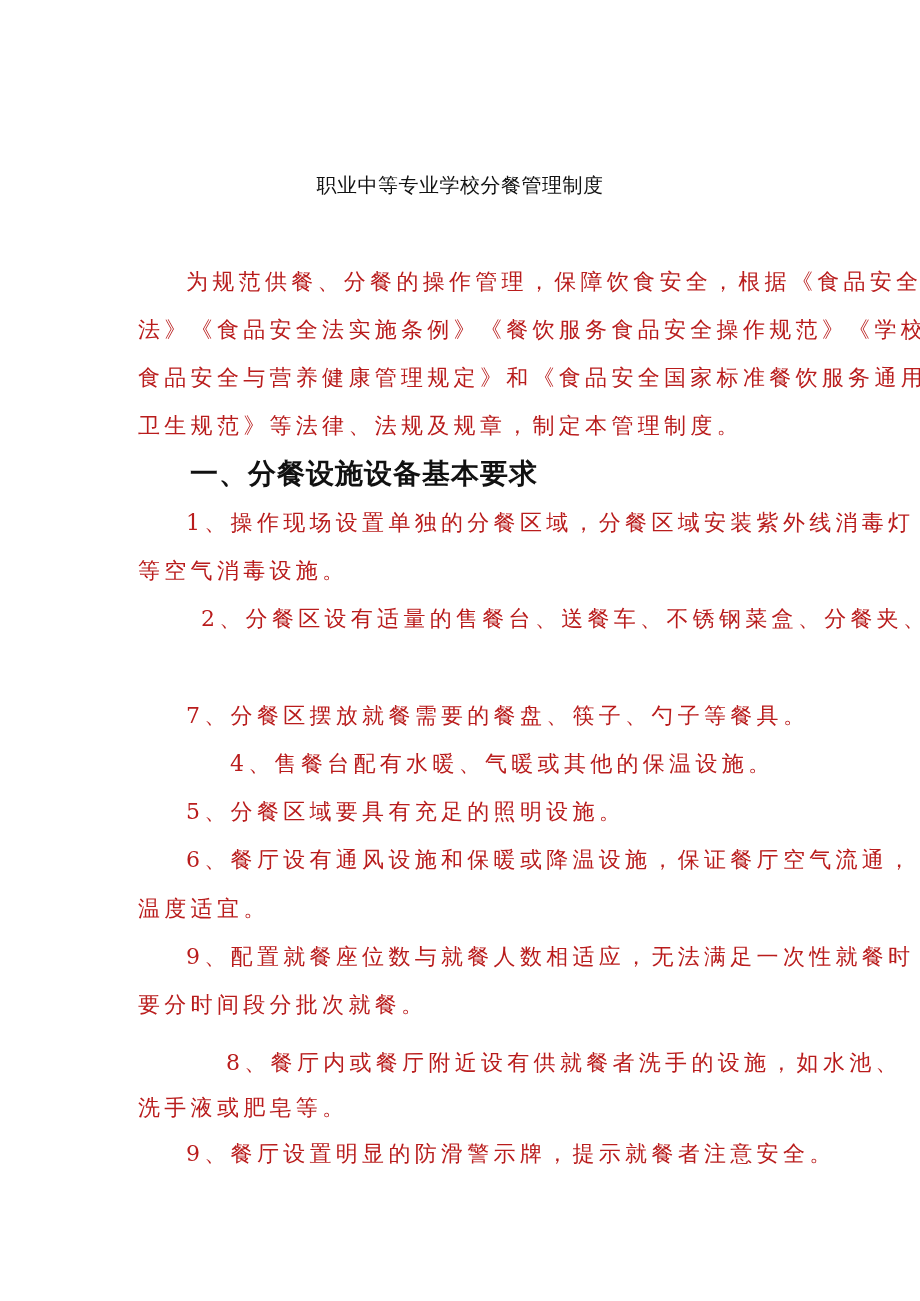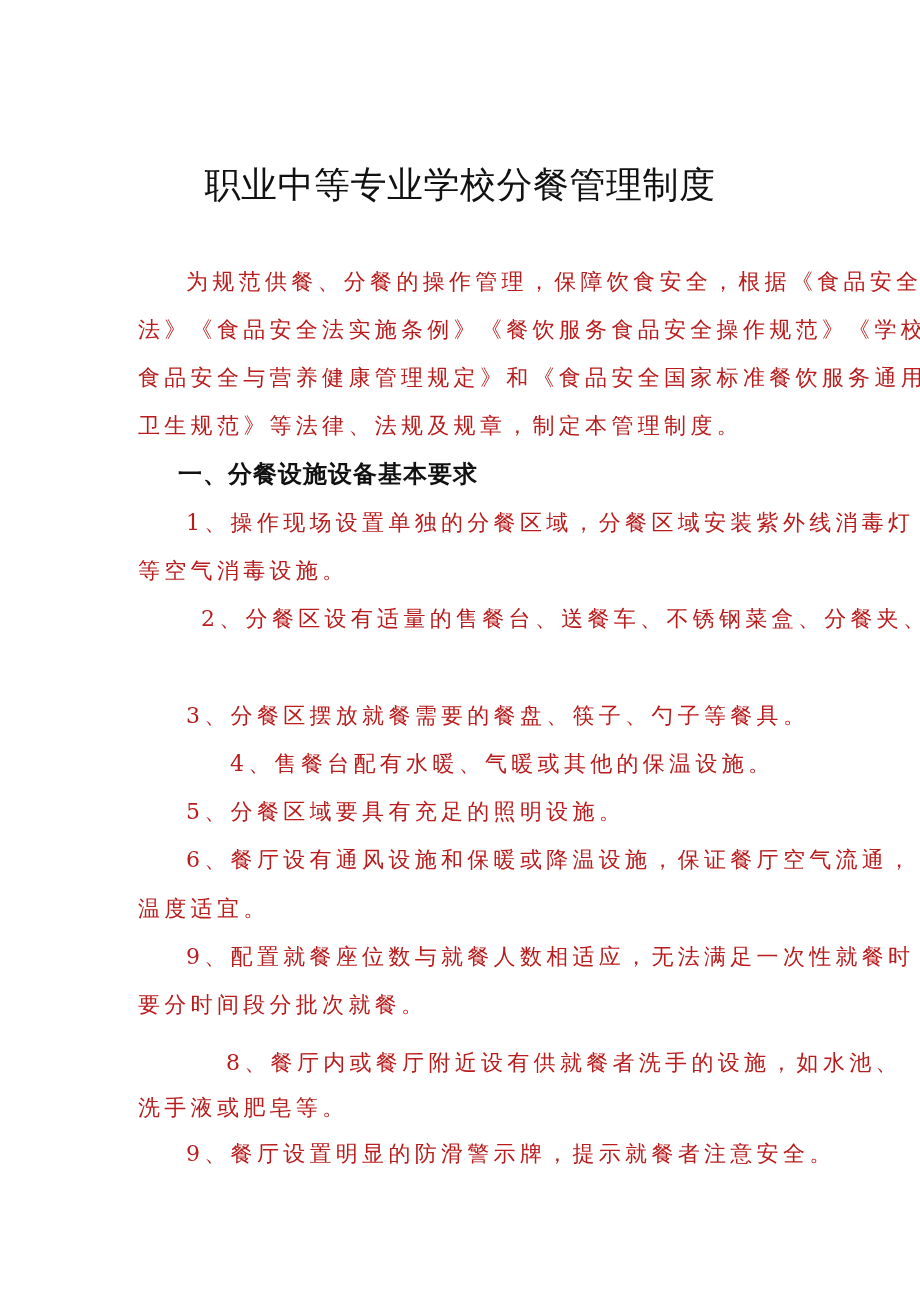--- a/index.html
+++ b/index.html
@@ -22,44 +22,44 @@
       width: 920px;
       height: 1301px;
     }
     .title {
       position: absolute;
       left: 0;
       width: 920px;
       top: 165px;
       text-align: center;
       font-family: "DejaVu Sans", "Liberation Sans", sans-serif;
-      font-size: 36px;
+      font-size: 20px;
       font-weight: normal;
       letter-spacing: 0.5px;
       color: #111;
       margin: 0;
       line-height: 40px;
     }
     .line {
       position: absolute;
       left: 138px;
       white-space: nowrap;
       font-size: 22px;
       line-height: 28px;
       letter-spacing: 4.3px;
       color: #b91c1c;
     }
     .indent { left: 186px; }
     .heading {
       position: absolute;
-      left: 178px;
+      left: 190px;
       white-space: nowrap;
       font-family: "DejaVu Sans", "Liberation Sans", sans-serif;
       font-weight: bold;
-      font-size: 24px;
+      font-size: 28px;
       line-height: 28px;
       letter-spacing: 1px;
       color: #111;
     }
   </style>
 </head>
 <body>
 
 <div class="page">
 
@@ -70,21 +70,21 @@
   <div class="line" style="top:316px;">法》《食品安全法实施条例》《餐饮服务食品安全操作规范》《学校</div>
   <div class="line" style="top:412px;">卫生规范》等法律、法规及规章，制定本管理制度。</div>
 
   <div class="heading" style="top:460px;">一、分餐设施设备基本要求</div>
 
   <div class="line indent" style="top:509px;">1、操作现场设置单独的分餐区域，分餐区域安装紫外线消毒灯</div>
   <div class="line" style="top:557px;">等空气消毒设施。</div>
 
   <div class="line indent" style="top:605px;margin-left:15px;">2、分餐区设有适量的售餐台、送餐车、不锈钢菜盒、分餐夹、</div>
 
-  <div class="line indent" style="top:702px;">3、分餐区摆放就餐需要的餐盘、筷子、勺子等餐具。</div>
+  <div class="line indent" style="top:702px;">7、分餐区摆放就餐需要的餐盘、筷子、勺子等餐具。</div>
 
   <div class="line indent" style="top:750px;margin-left:44px;">4、售餐台配有水暖、气暖或其他的保温设施。</div>
 
   <div class="line indent" style="top:798px;">5、分餐区域要具有充足的照明设施。</div>
 
   <div class="line indent" style="top:846px;">6、餐厅设有通风设施和保暖或降温设施，保证餐厅空气流通，</div>
   <div class="line" style="top:895px;">温度适宜。</div>
 
   <div class="line indent" style="top:943px;">9、配置就餐座位数与就餐人数相适应，无法满足一次性就餐时</div>
   <div class="line" style="top:991px;">要分时间段分批次就餐。</div>

